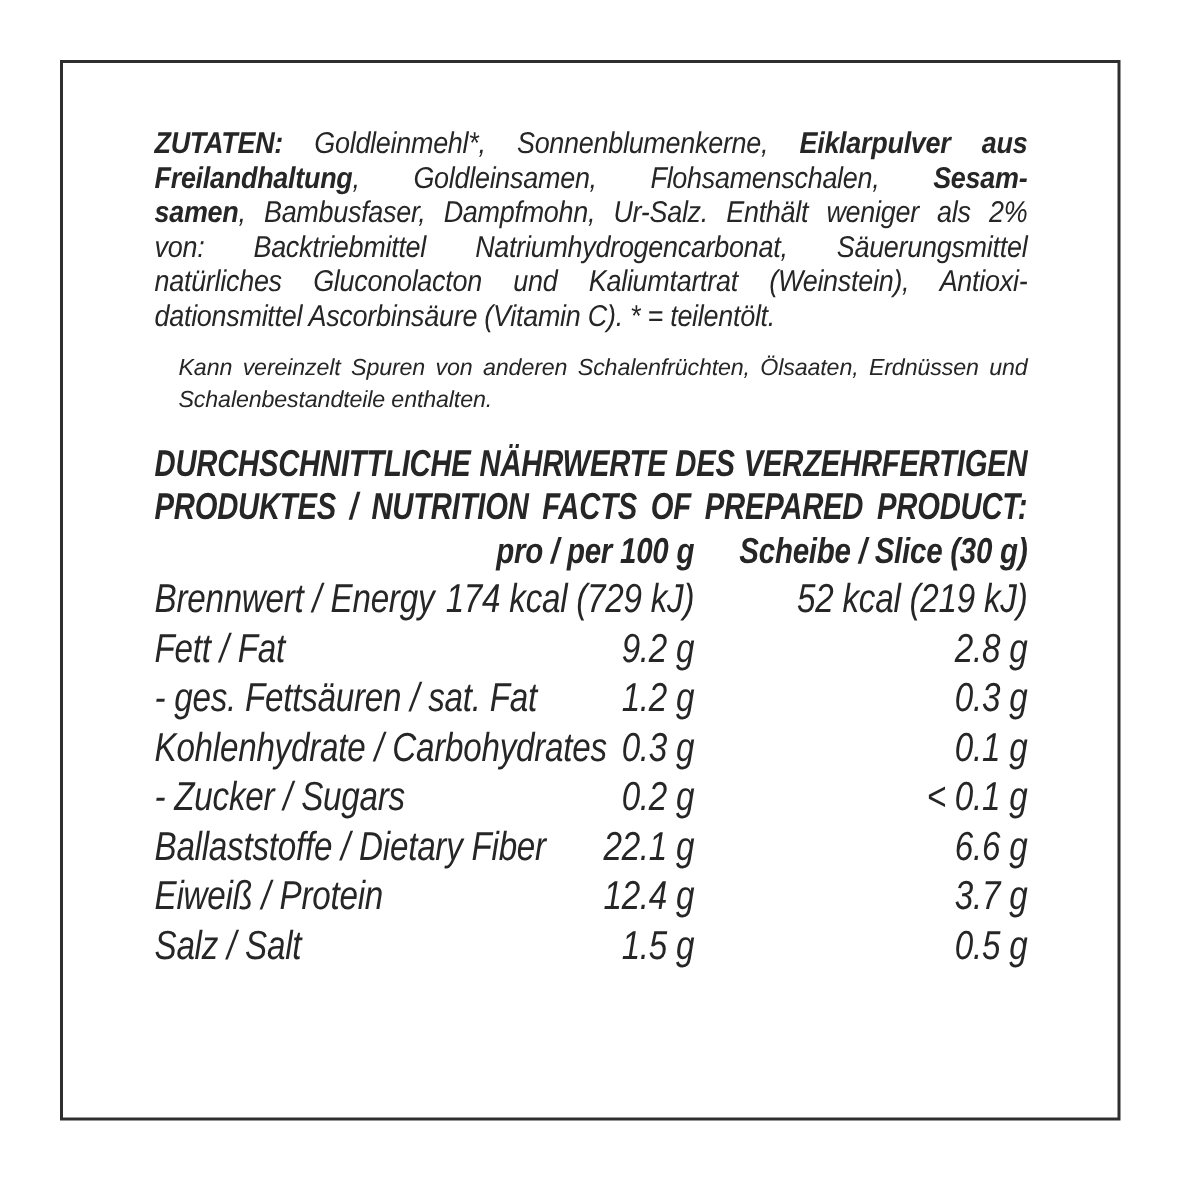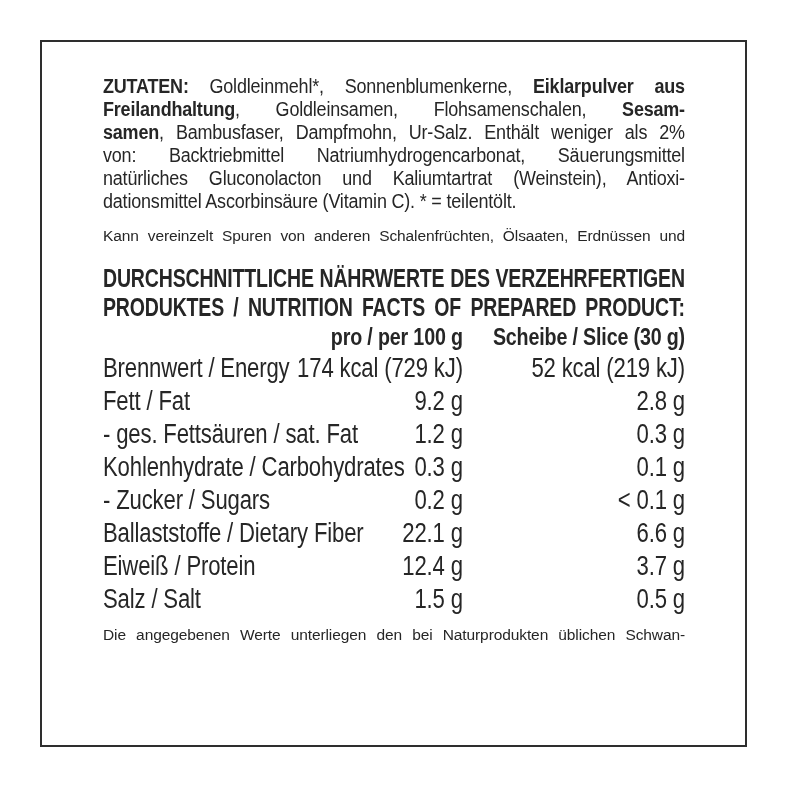--- a/index.html
+++ b/index.html
@@ -20,22 +20,23 @@
     left: 40px;
     top: 40px;
     width: 707px;
     height: 707px;
     border: 2px solid var(--border, #2e2e2e);
     box-sizing: border-box;
   }
   .content {
     position: absolute;
     left: 103px;
-    top: 75px;
+    top: 85px;
     width: 582px;
+    font-style: italic;
   }
   
   #ingredients {
     width: 648px;
     transform: scaleX(0.898);
     transform-origin: 0 0;
     font-size: 20px;
     line-height: 23px;
     letter-spacing: -0.2px;
   }
@@ -46,21 +47,21 @@
   }
   .iline.no-just { text-align-last: left; }
   .b { font-weight: bold; }
 
   
   .smalltext {
     font-size: 15.5px;
     line-height: 21px;
     letter-spacing: -0.1px;
   }
-  #allergen { margin-top: 12px; }
+  #allergen { margin-top: 12px; margin-left: 16px; }
   .sline {
     text-align: justify;
     text-align-last: justify;
     height: 21px;
   }
   .sline.no-just { text-align-last: left; }
 
   
   #ntitle {
     margin-top: 18px;
@@ -115,20 +116,21 @@
       <div class="iline"><span class="b">ZUTATEN:</span><span> Goldleinmehl*, Sonnenblumenkerne, </span><span class="b">Eiklarpulver aus</span></div>
       <div class="iline"><span class="b">Freilandhaltung</span><span>, Goldleinsamen, Flohsamenschalen, </span><span class="b">Sesam-</span></div>
       <div class="iline"><span class="b">samen</span><span>, Bambusfaser, Dampfmohn, Ur-Salz. Enthält weniger als 2%</span></div>
       <div class="iline"><span>von: Backtriebmittel Natriumhydrogencarbonat, Säuerungsmittel</span></div>
       <div class="iline"><span>natürliches Gluconolacton und Kaliumtartrat (Weinstein), Antioxi-</span></div>
       <div class="iline no-just"><span>dationsmittel Ascorbinsäure (Vitamin C). * = teilentölt.</span></div>
     </div>
 
   <div id="allergen" class="smalltext">
       <div class="sline">Kann vereinzelt Spuren von anderen Schalenfrüchten, Ölsaaten, Erdnüssen und</div>
+      <div class="sline no-just">Schalenbestandteile enthalten.</div>
     </div>
 
   <div id="ntitle">
       <div class="tline">DURCHSCHNITTLICHE NÄHRWERTE DES VERZEHRFERTIGEN</div>
       <div class="tline">PRODUKTES / NUTRITION FACTS OF PREPARED PRODUCT:</div>
     </div>
 
   <div id="ntable">
     <div class="nhead">
       <span class="nv1">pro / per 100 g</span>
@@ -172,16 +174,15 @@
         </div>
         <div class="nrow">
           <span class="nlab">Salz / Salt</span>
           <span class="nv1">1.5 g</span>
           <span class="nv2">0.5 g</span>
         </div>
       </div>
   </div>
 
   <div id="disclaimer" class="smalltext">
-      <div class="sline">Die angegebenen Werte unterliegen den bei Naturprodukten üblichen Schwan-</div>
     </div>
 
 </div>
 
 </body></html>

